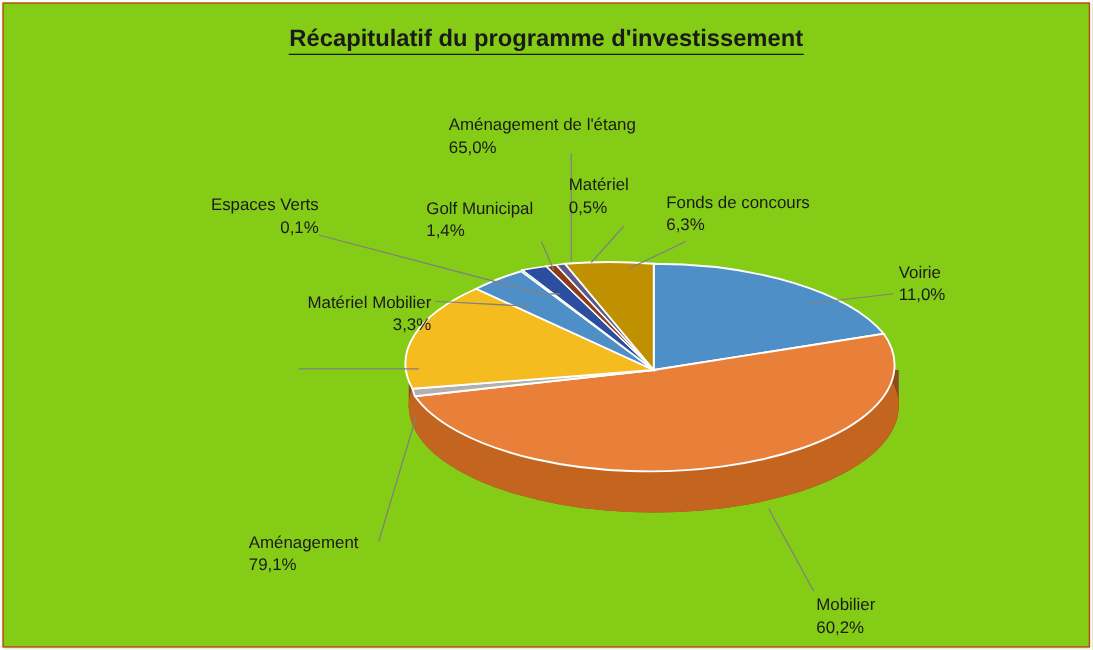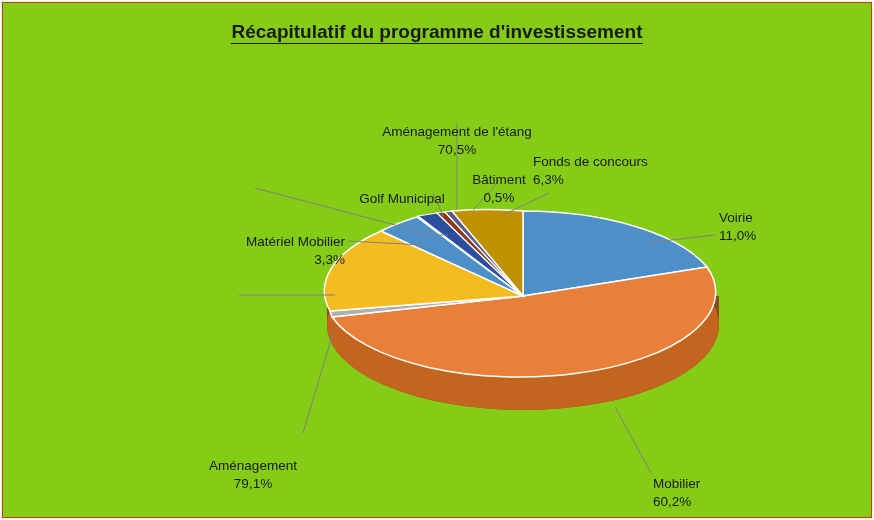--- a/index.html
+++ b/index.html
@@ -2,21 +2,21 @@
 <html><head>
 <meta charset="utf-8">
 <style>
   html,body{margin:0;padding:0;background:#ffffff;}
   body{width:874px;height:520px;font-family:"Liberation Sans",sans-serif;}
   #frame{position:relative;width:868px;height:514px;margin:2px;border:1px solid #c2410c;box-shadow:0 0 2px rgba(0,0,0,.25);background:#84cc16;overflow:hidden;}
   #title{position:absolute;top:18px;left:0;width:100%;text-align:center;font-size:19px;font-weight:bold;color:#1a1a1a;}
   #title span{border-bottom:1px solid #1a1a1a;padding-bottom:1px;}
   .lbl{position:absolute;font-size:13.5px;color:#1a1a1a;line-height:1.35;white-space:nowrap;}
   .lbl .v{display:block;}
-  .lbl.ctr{text-align:center;margin-top:32px;}
+  .lbl.ctr{text-align:left;}
   .lbl.rt{text-align:right;}
   svg{position:absolute;top:0;left:0;}
   #chart-area{position:absolute;top:0;left:0;width:868px;height:514px;}
 </style>
 </head>
 <body>
 
 <div id="frame">
 
   <div id="title">
@@ -66,30 +66,35 @@
       <path d="M345,238 L420,242"></path>
       <path d="M712,232 L642,240"></path>
       <path d="M236,292 L332,292"></path>
       <path d="M300,430 L330,330"></path>
       <path d="M648,470 L612,404"></path>
     </g>
   </svg>
 
   <div class="lbl ctr" style="left:356px;top:88px;width:196px;">
     <span>Aménagement de l'étang</span>
-    <span class="v">70,5%</span>
+    <span class="v">65,0%</span>
   </div>
 
+  <div class="lbl rt" style="left:120px;top:152px;width:132px;">
+    <span>Espaces Verts</span>
+    <span class="v">0,1%</span>
+  </div>
 
   <div class="lbl ctr" style="left:338px;top:155px;width:122px;">
     <span>Golf Municipal</span>
+    <span class="v">1,4%</span>
   </div>
 
   <div class="lbl ctr" style="left:452px;top:136px;width:88px;">
-    <span>Bâtiment</span>
+    <span>Matériel</span>
     <span class="v">0,5%</span>
   </div>
 
   <div class="lbl" style="left:530px;top:150px;">
     <span>Fonds de concours</span>
     <span class="v">6,3%</span>
   </div>
 
   <div class="lbl rt" style="left:180px;top:218px;width:162px;margin-top:12px;">
     <span>Matériel Mobilier</span>

